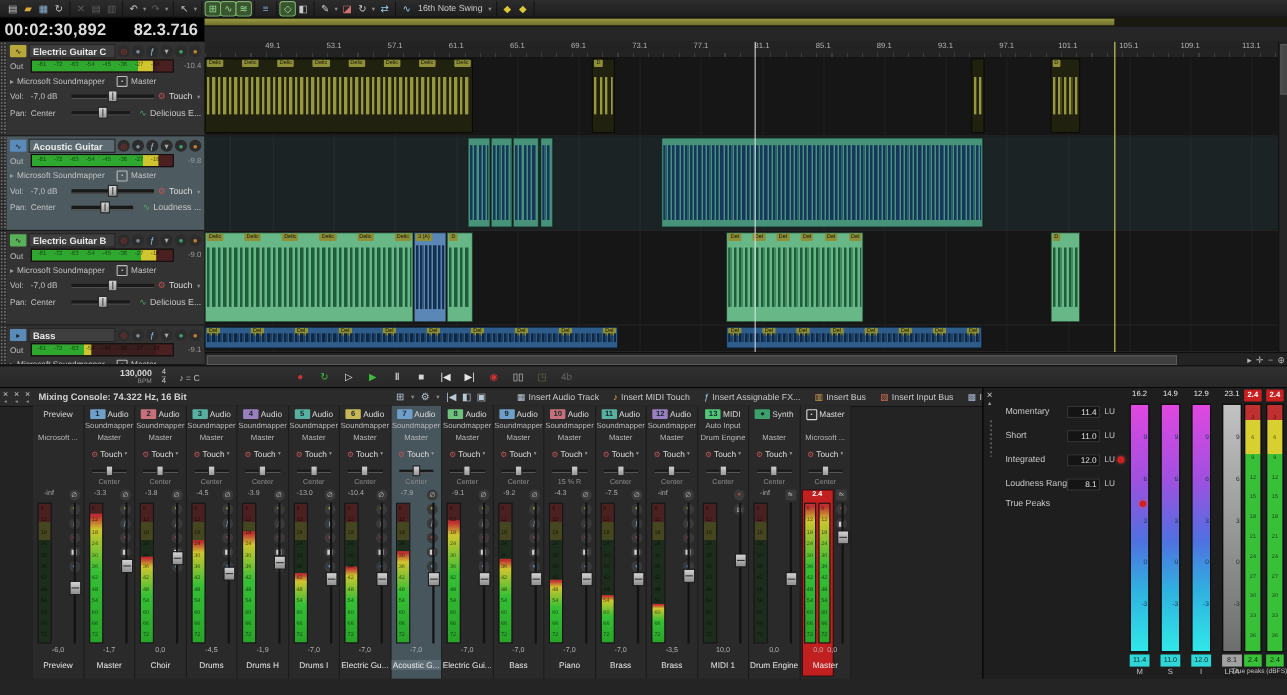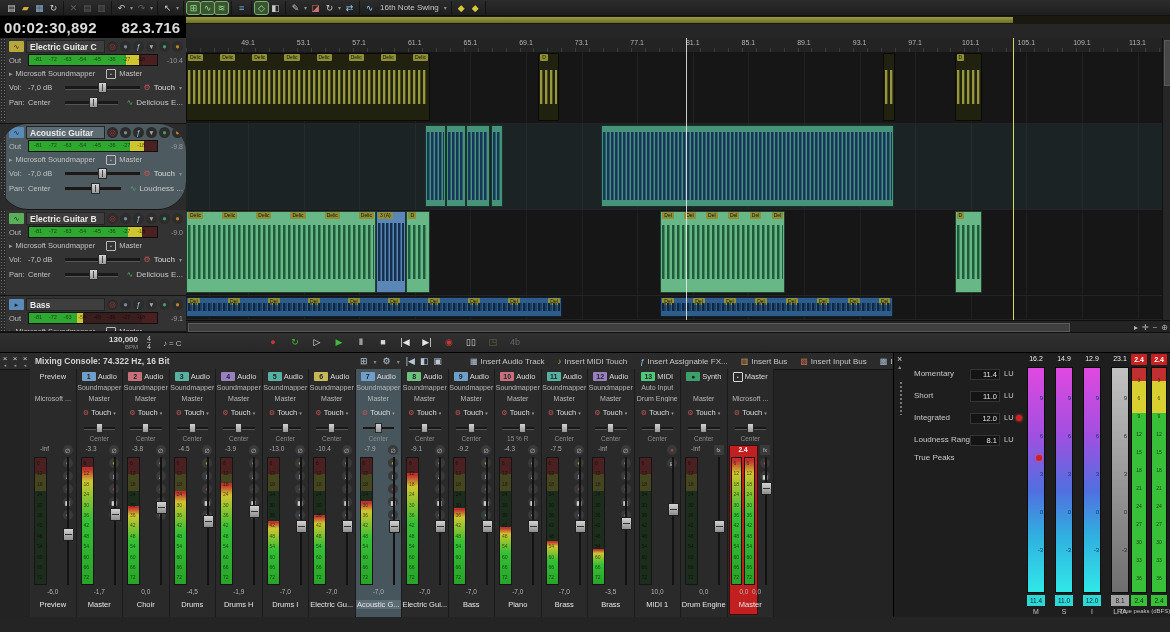--- a/index.html
+++ b/index.html
@@ -31,21 +31,21 @@
   
   #ruler{left:186px;top:38px;width:984px;height:14px;background:#232323;border-bottom:1px solid #080808;}
   #ruler::after{content:"";position:absolute;left:0;right:0;bottom:0;height:4px;
             background:repeating-linear-gradient(90deg,#3c3c3c 0 1px,transparent 1px 13.9px);}
   .rtick{position:absolute;top:1px;font-size:7px;color:#b4b4b4;transform:translateX(-50%);}
 
   
   #tcp{left:0;top:38px;width:186px;height:294px;background:#2b2b2b;}
   .tcp-panel{position:absolute;left:0;width:186px;box-sizing:border-box;border-bottom:1px solid #141414;
              background:#333333;overflow:hidden;padding:2px 3px 0 9px;}
-  .tcp-panel.sel{background:#4d5b61;border-radius:28px;}
+  .tcp-panel.sel{background:#4d5b61;}
   .tgrip{position:absolute;left:0;top:0;bottom:0;width:6px;background-image:radial-gradient(circle,#6e6e6e .7px,transparent 1px);
          background-size:3px 3px;background-color:#2a2a2a;}
   .tcp-head{display:flex;align-items:center;gap:2px;height:13px;}
   .tcolor{width:15px;height:11px;border-radius:1px;font-size:7px;display:flex;align-items:center;
           justify-content:center;color:#1d1d1d;flex:none;}
   .tname{flex:1;height:11px;background:#3e3e3e;border:1px solid #242424;color:#eaeaea;font-size:8.5px;
          font-weight:bold;display:flex;align-items:center;padding-left:3px;overflow:hidden;white-space:nowrap;}
   .sel .tname{background:#5d6b72;}
   .ticon{width:11px;height:11px;border-radius:50%;font-size:7.5px;display:flex;align-items:center;
          justify-content:center;flex:none;background:#2c2c2c;}

